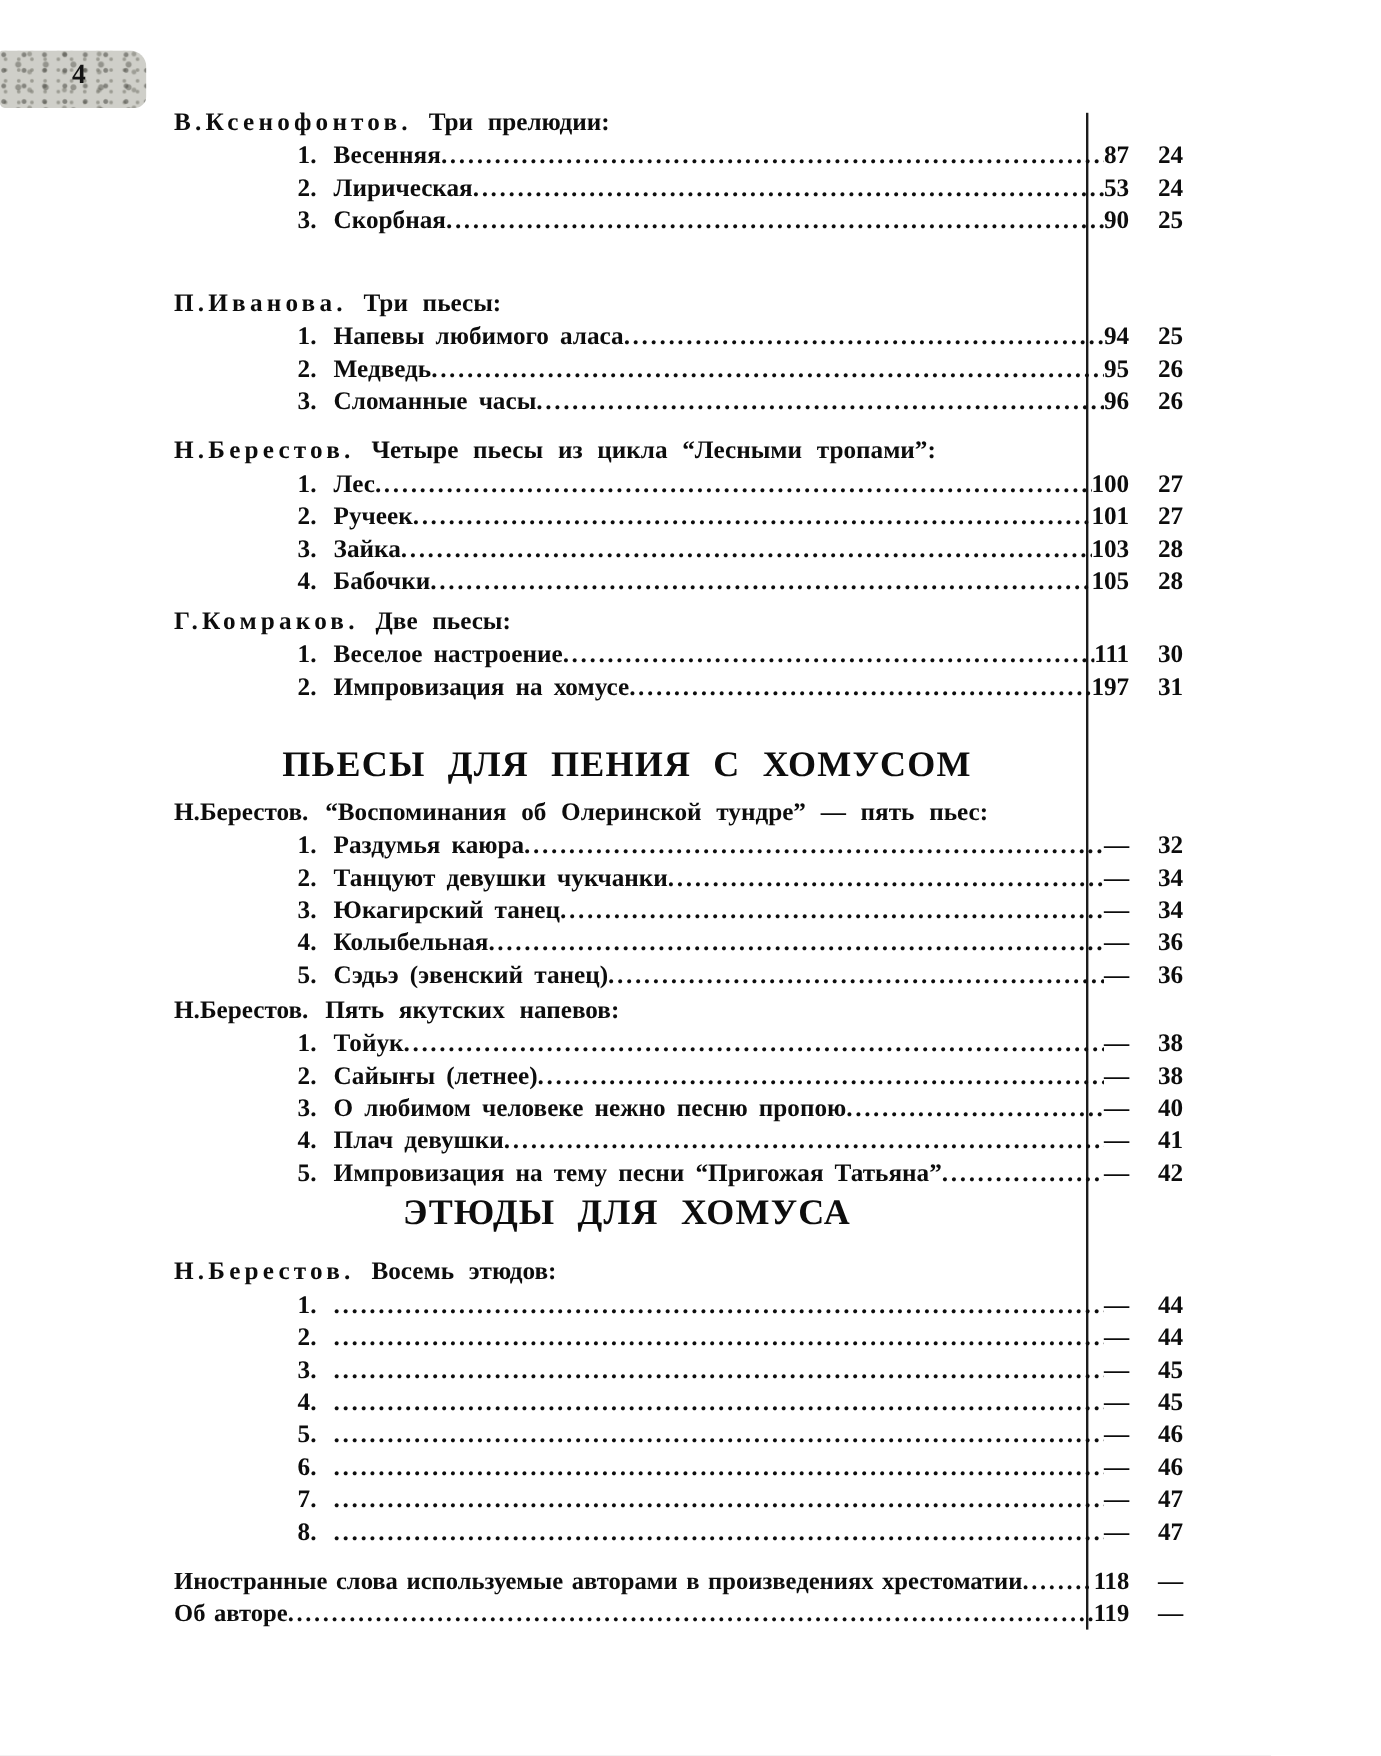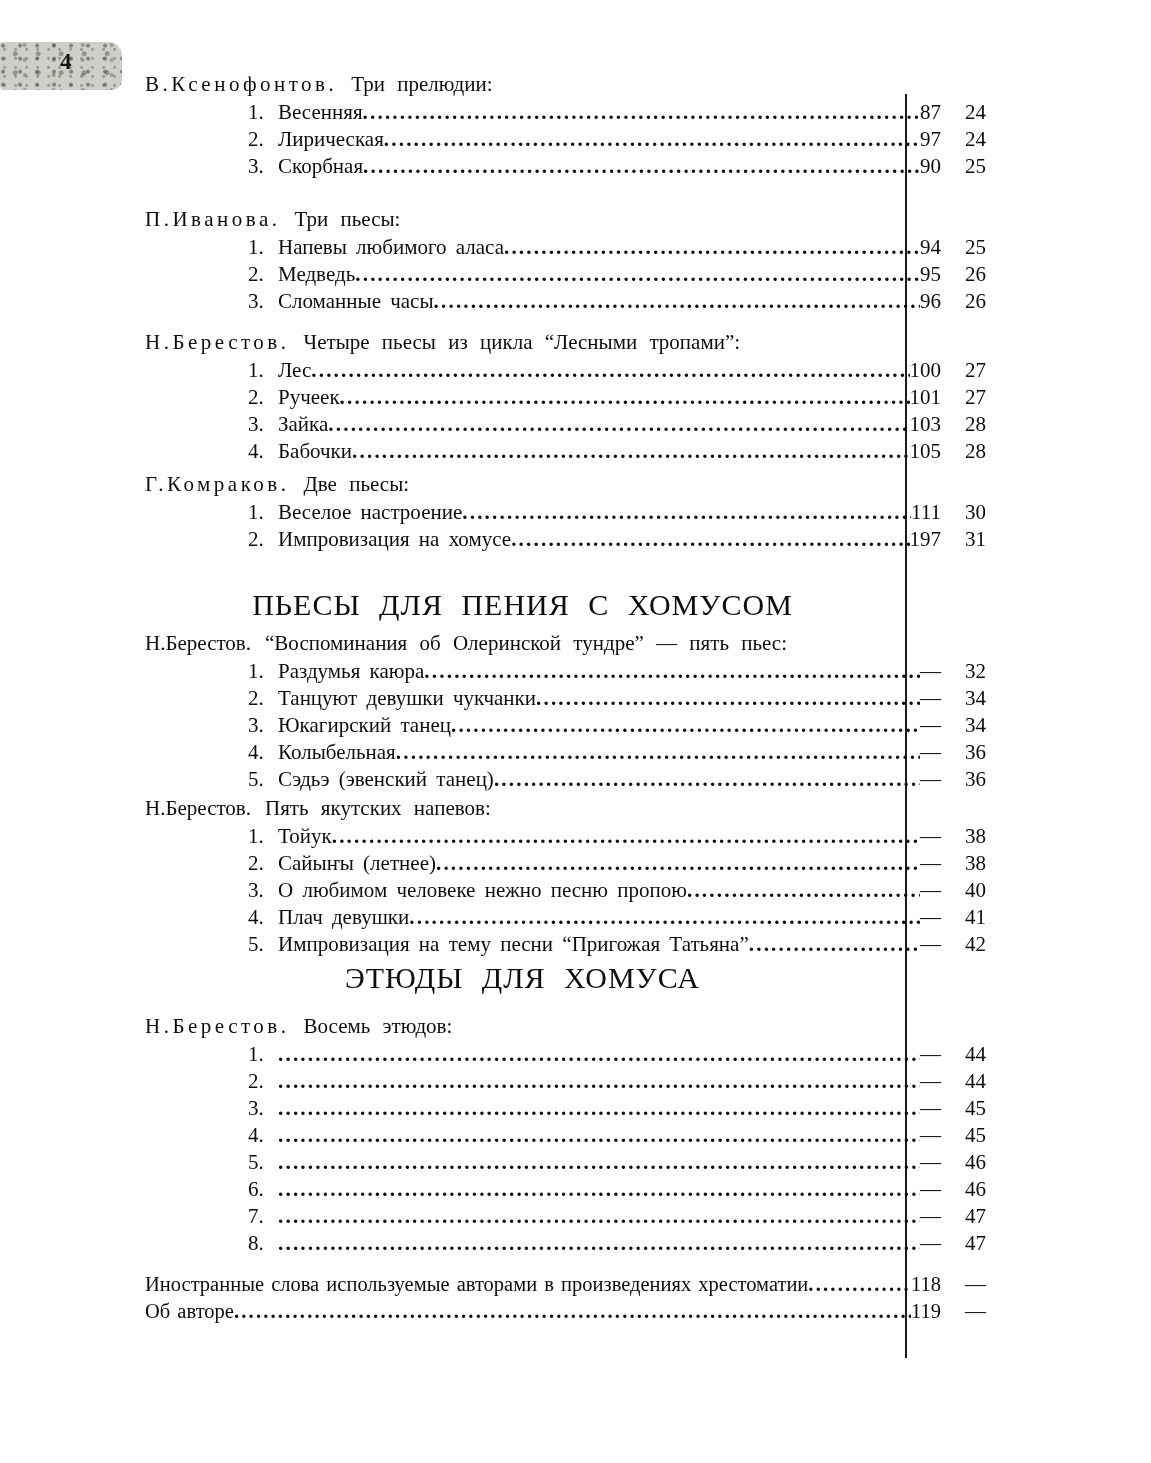--- a/index.html
+++ b/index.html
@@ -26,22 +26,22 @@
   .pagenum{
     position:absolute;left:60px;top:7px;
     font-size:23px;font-weight:bold;color:#141414;
   }
   
   .rule{
     position:absolute;left:905px;top:94px;width:2px;height:1264px;
     background:#1c1c1c;
   }
   .content{
-    position:absolute;left:145px;top:69px;width:860px;
-    font-size:21px;font-weight:normal;word-spacing:4px;
+    position:absolute;left:145px;top:86px;width:860px;
+    font-size:21px;font-weight:bold;word-spacing:4px;
   }
   .sec-heading{height:30px;line-height:30px;white-space:nowrap;}
   .sec-heading .author{margin-right:14px;}
   .sec-heading .author.spaced{letter-spacing:3.5px;}
   .sec-heading .sec-title{word-spacing:7px;}
   .cat-heading{
     width:755px;height:30px;line-height:30px;text-align:center;
     font-size:30px;letter-spacing:1px;word-spacing:10px;white-space:nowrap;
   }
   .row{
@@ -77,31 +77,31 @@
         <span class="num">1.</span>
         <span class="title">Весенняя</span>
         <span class="leader"></span>
         <span class="score">87</span>
         <span class="audio">24</span>
       </div>
       <div class="row">
         <span class="num">2.</span>
         <span class="title">Лирическая</span>
         <span class="leader"></span>
-        <span class="score">97</span>
+        <span class="score">53</span>
         <span class="audio">24</span>
       </div>
       <div class="row">
         <span class="num">3.</span>
         <span class="title">Скорбная</span>
         <span class="leader"></span>
         <span class="score">90</span>
         <span class="audio">25</span>
       </div>
-      <div class="sec-heading" style="margin-top: 24px;"><span class="author spaced">П.Иванова.</span><span class="sec-title">Три пьесы:</span></div>
+      <div class="sec-heading" style="margin-top: 40px;"><span class="author spaced">П.Иванова.</span><span class="sec-title">Три пьесы:</span></div>
       <div class="row">
         <span class="num">1.</span>
         <span class="title">Напевы любимого аласа</span>
         <span class="leader"></span>
         <span class="score">94</span>
         <span class="audio">25</span>
       </div>
       <div class="row">
         <span class="num">2.</span>
         <span class="title">Медведь</span>

